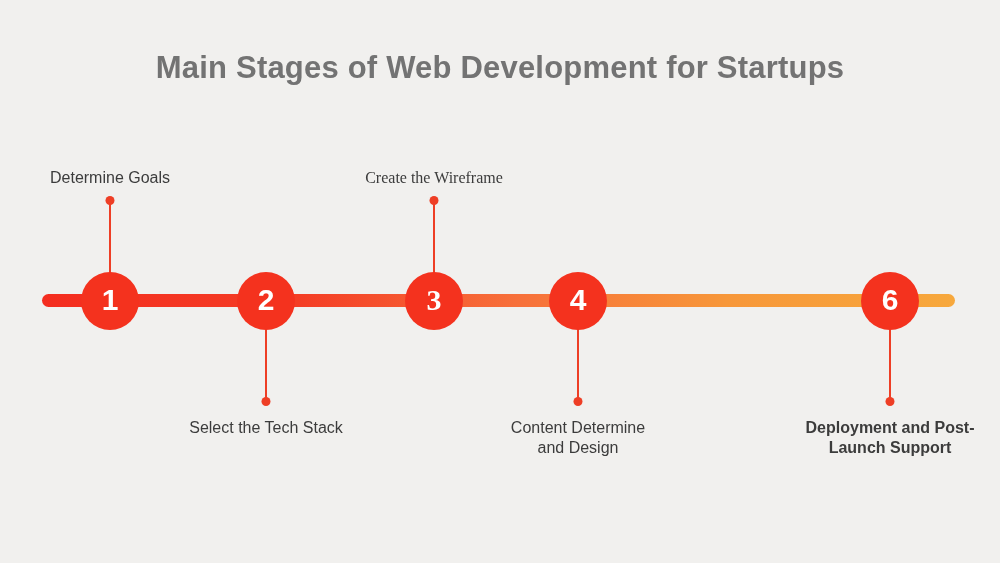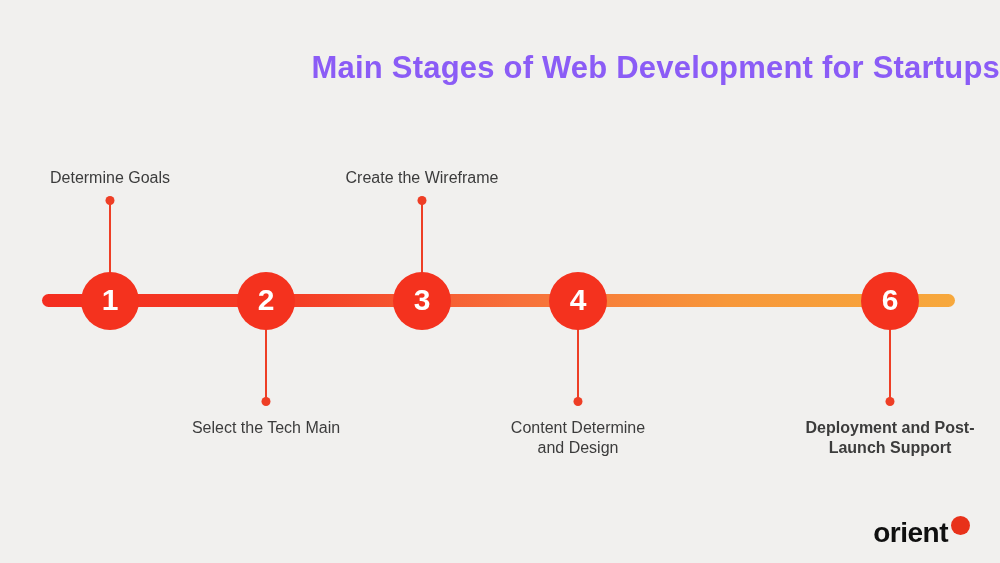--- a/index.html
+++ b/index.html
@@ -16,25 +16,25 @@
   }
   .canvas {
     position: absolute;
     inset: 0;
   }
   .title {
     position: absolute;
     top: 50px;
     left: 0;
     width: 100%;
-    text-align: right;
+    text-align: center;
     font-size: 31px;
     font-weight: 700;
     letter-spacing: 0.2px;
-    color: #8b5cf6;
+    color: #737373;
     margin: 0;
   }
   .track {
     position: absolute;
     left: 42px;
     top: 294px;
     width: 913px;
     height: 13px;
     border-radius: 7px;
     background: linear-gradient(90deg,
@@ -45,21 +45,21 @@
       #f7a83c 100%);
   }
   .stage {
     position: absolute;
     top: 272px;
     width: 58px;
     height: 58px;
   }
   .stage-1 { left: 81px; }
   .stage-2 { left: 237px; }
-  .stage-3 { left: 393px; }
+  .stage-3 { left: 405px; font-family: Liberation Serif, serif; }
   .stage-4 { left: 549px; }
   .stage-5 { left: 705px; }
   .stage-6 { left: 861px; }
 
   .circle {
     position: absolute;
     inset: 0;
     border-radius: 50%;
     background: #f4321e;
     display: flex;
@@ -150,21 +150,21 @@
   <div class="stage stage-1 top">
     <div class="label">Determine Goals</div>
     <div class="cdot"></div>
     <div class="connector"></div>
     <div class="circle">
       <span>1</span>
     </div>
   </div>
 
   <div class="stage stage-2 bottom">
-    <div class="label">Select the Tech Main</div>
+    <div class="label">Select the Tech Stack</div>
     <div class="cdot"></div>
     <div class="connector"></div>
     <div class="circle">
       <span>2</span>
     </div>
   </div>
 
   <div class="stage stage-3 top">
     <div class="label">Create the Wireframe</div>
     <div class="cdot"></div>
@@ -186,18 +186,14 @@
 
   <div class="stage stage-6 bottom">
     <div class="label">Deployment and Post-Launch Support</div>
     <div class="cdot"></div>
     <div class="connector"></div>
     <div class="circle">
       <span>6</span>
     </div>
   </div>
 
-  <div class="logo">
-    <span class="logo-text">orient</span>
-    <span class="logo-dot"></span>
-  </div>
 
 </div>
 
 </body></html>

